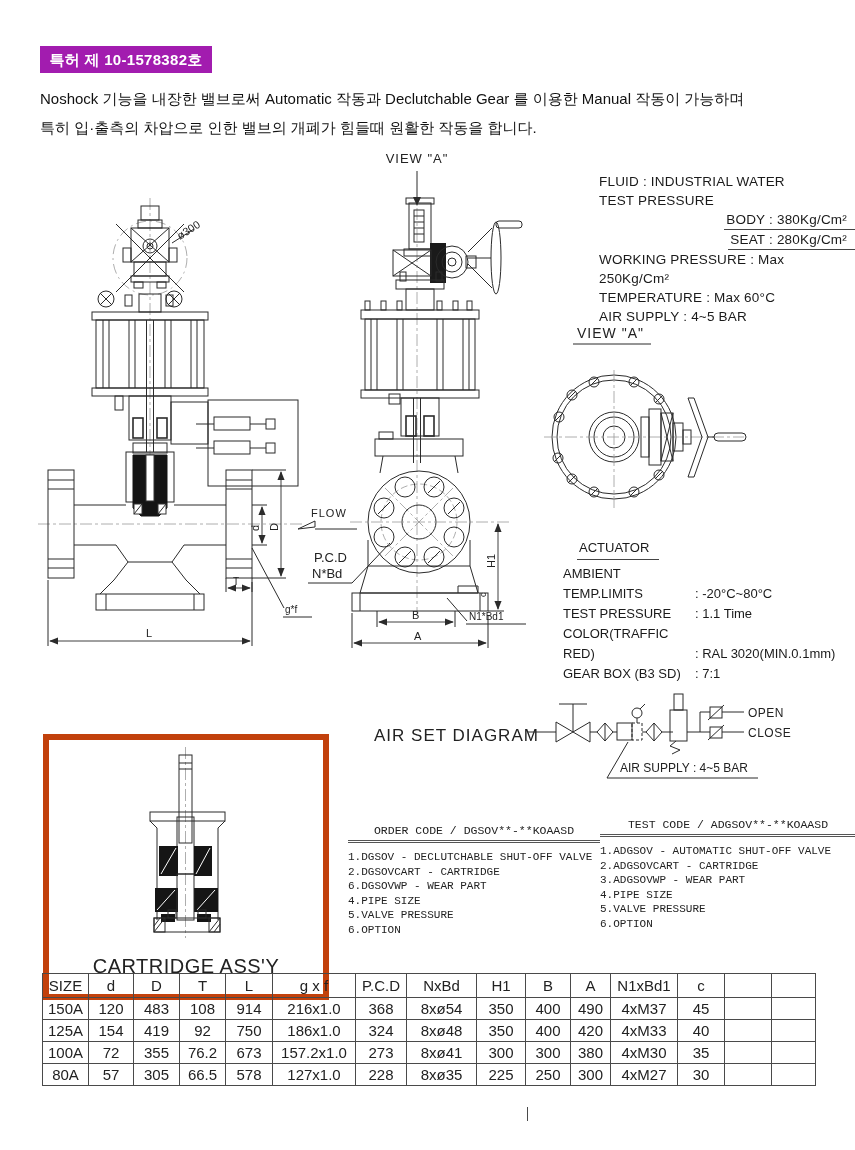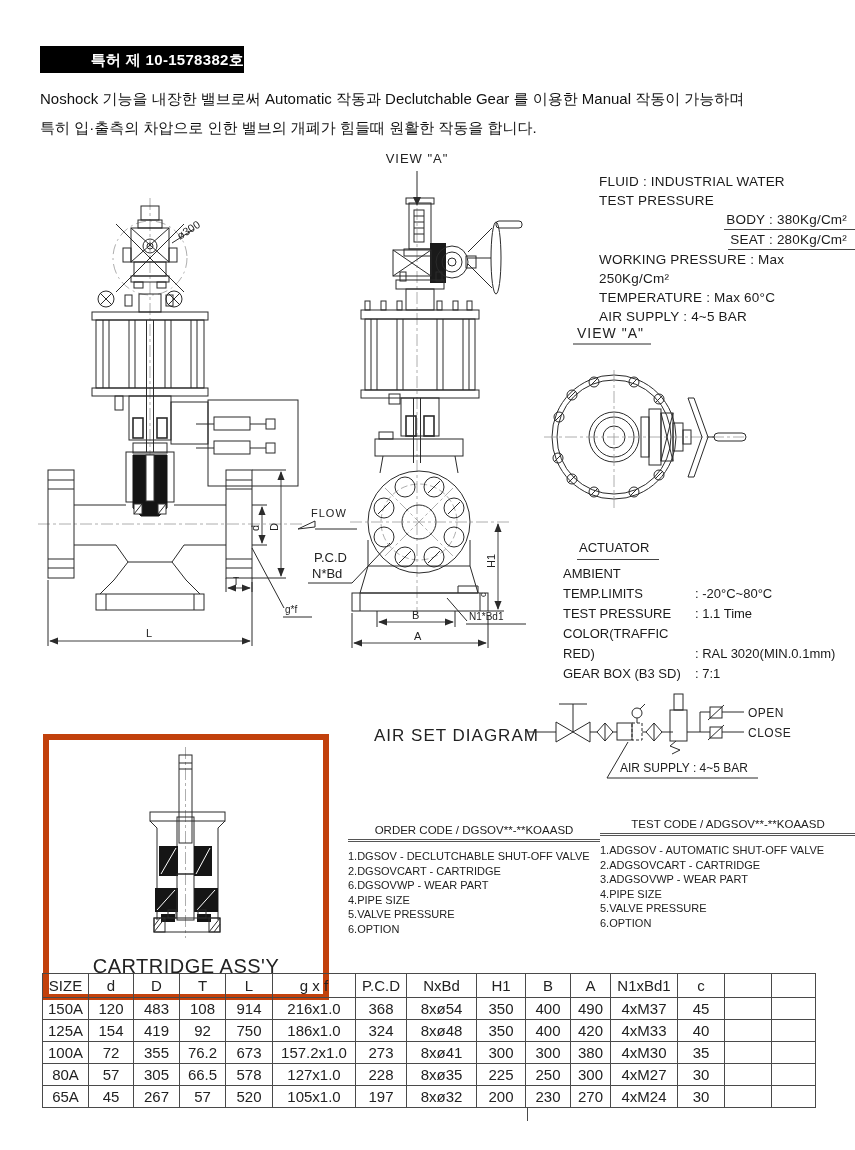--- a/index.html
+++ b/index.html
@@ -1,32 +1,32 @@
 <!DOCTYPE html>
 <html><head>
 <meta charset="utf-8">
 <style>
   html,body{margin:0;padding:0;background:#ffffff;}
   body{width:855px;height:1150px;position:relative;font-family:"Liberation Sans",sans-serif;color:#1a1a1a;overflow:hidden;}
   .abs{position:absolute;}
-  #badge{left:40px;top:46px;width:172px;height:27px;background:#000000;color:#fff;font-weight:bold;font-size:15px;line-height:27px;text-align:right;letter-spacing:0.3px;padding-left:32px;}
+  #badge{left:40px;top:46px;width:172px;height:27px;background:#a21caf;color:#fff;font-weight:bold;font-size:15px;line-height:27px;text-align:center;letter-spacing:0.3px;}
   #desc{left:40px;top:84px;font-size:15px;line-height:29px;white-space:nowrap;color:#111;}
   svg.drawing{position:absolute;}
   svg .ln{stroke:#2b2b2b;fill:none;stroke-width:1;}
   svg .lnb{stroke:#2b2b2b;fill:none;stroke-width:1.6;}
   svg .cl{stroke:#999;fill:none;stroke-width:0.8;stroke-dasharray:12 3 3 3;}
   svg .dim{stroke:#2b2b2b;fill:none;stroke-width:0.9;marker-start:url(#ah);marker-end:url(#ah);}
   svg text{fill:#222;font-family:"Liberation Sans",sans-serif;}
   #specs{left:599px;top:172px;font-size:13.5px;line-height:19px;letter-spacing:0.2px;}
   #specs .ind{margin-left:26px;text-align:right;}
   .uline{display:inline-block;border-bottom:1px solid #444;padding:0 8px 0 2px;}
   #actuator{left:563px;top:538px;font-size:13px;line-height:20px;}
   #actuator .act-title{display:inline-block;border-bottom:1px solid #444;padding:0 10px 1px 2px;margin:0 0 4px 14px;}
   #actuator .act-rows div span.lbl{display:inline-block;width:132px;}
-  .oc{font-family:Liberation Sans, sans-serif;font-size:11px;color:#222;}
+  .oc{font-family:Liberation Mono, monospace;font-size:11px;color:#222;}
   .oc .oc-title{text-align:center;font-size:11.5px;padding-bottom:3px;border-bottom:3px double #555;margin-bottom:7px;white-space:nowrap;}
   .oc .oc-items div{line-height:14.6px;white-space:nowrap;}
   #order-left{left:348px;top:824px;width:252px;}
   #order-right{left:600px;top:818px;width:256px;}
   #cartridge-box{left:43px;top:714px;width:274px;height:254px;border:6px solid #c2410c;margin-top:20px;}
   #cartridge-box .cart-label{position:absolute;left:0;right:0;bottom:16px;text-align:center;font-size:20px;letter-spacing:0.5px;color:#222;}
   #dim-table{left:42px;top:973px;}
   #dim-table table{border-collapse:collapse;table-layout:fixed;width:706px;}
   #dim-table th,#dim-table td{border:1px solid #4a4a4a;text-align:center;padding:0;font-weight:normal;color:#222;overflow:hidden;white-space:nowrap;}
   #dim-table th{height:23px;font-size:15px;}
@@ -544,33 +544,16 @@
           <td>228</td>
           <td>8xø35</td>
           <td>225</td>
           <td>250</td>
           <td>300</td>
           <td>4xM27</td>
           <td>30</td>
           <td></td>
           <td></td>
         </tr>
-        <tr>
-          <td>65A</td>
-          <td>45</td>
-          <td>267</td>
-          <td>57</td>
-          <td>520</td>
-          <td>105x1.0</td>
-          <td>197</td>
-          <td>8xø32</td>
-          <td>200</td>
-          <td>230</td>
-          <td>270</td>
-          <td>4xM24</td>
-          <td>30</td>
-          <td></td>
-          <td></td>
-        </tr>
       </tbody>
     </table>
 </div>
 <div class="abs" id="table-tick"></div>
 
 </body></html>

